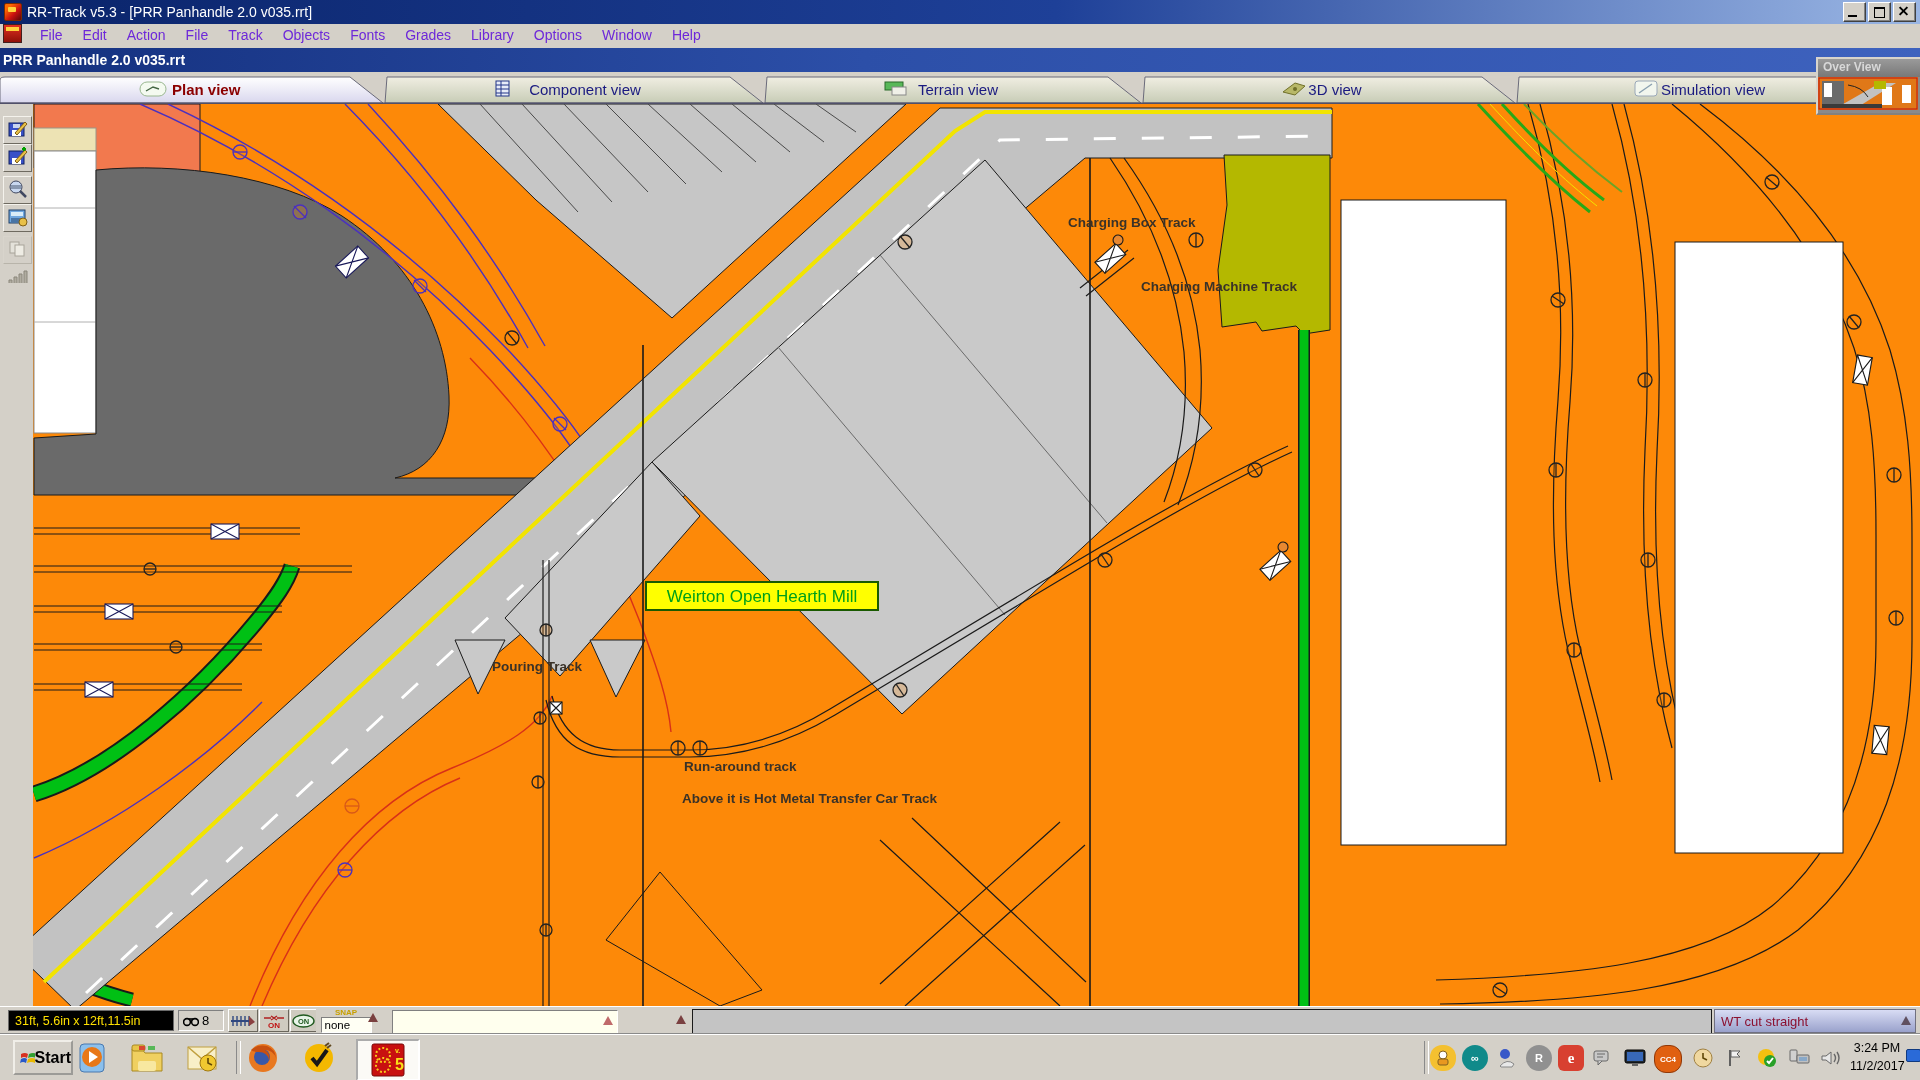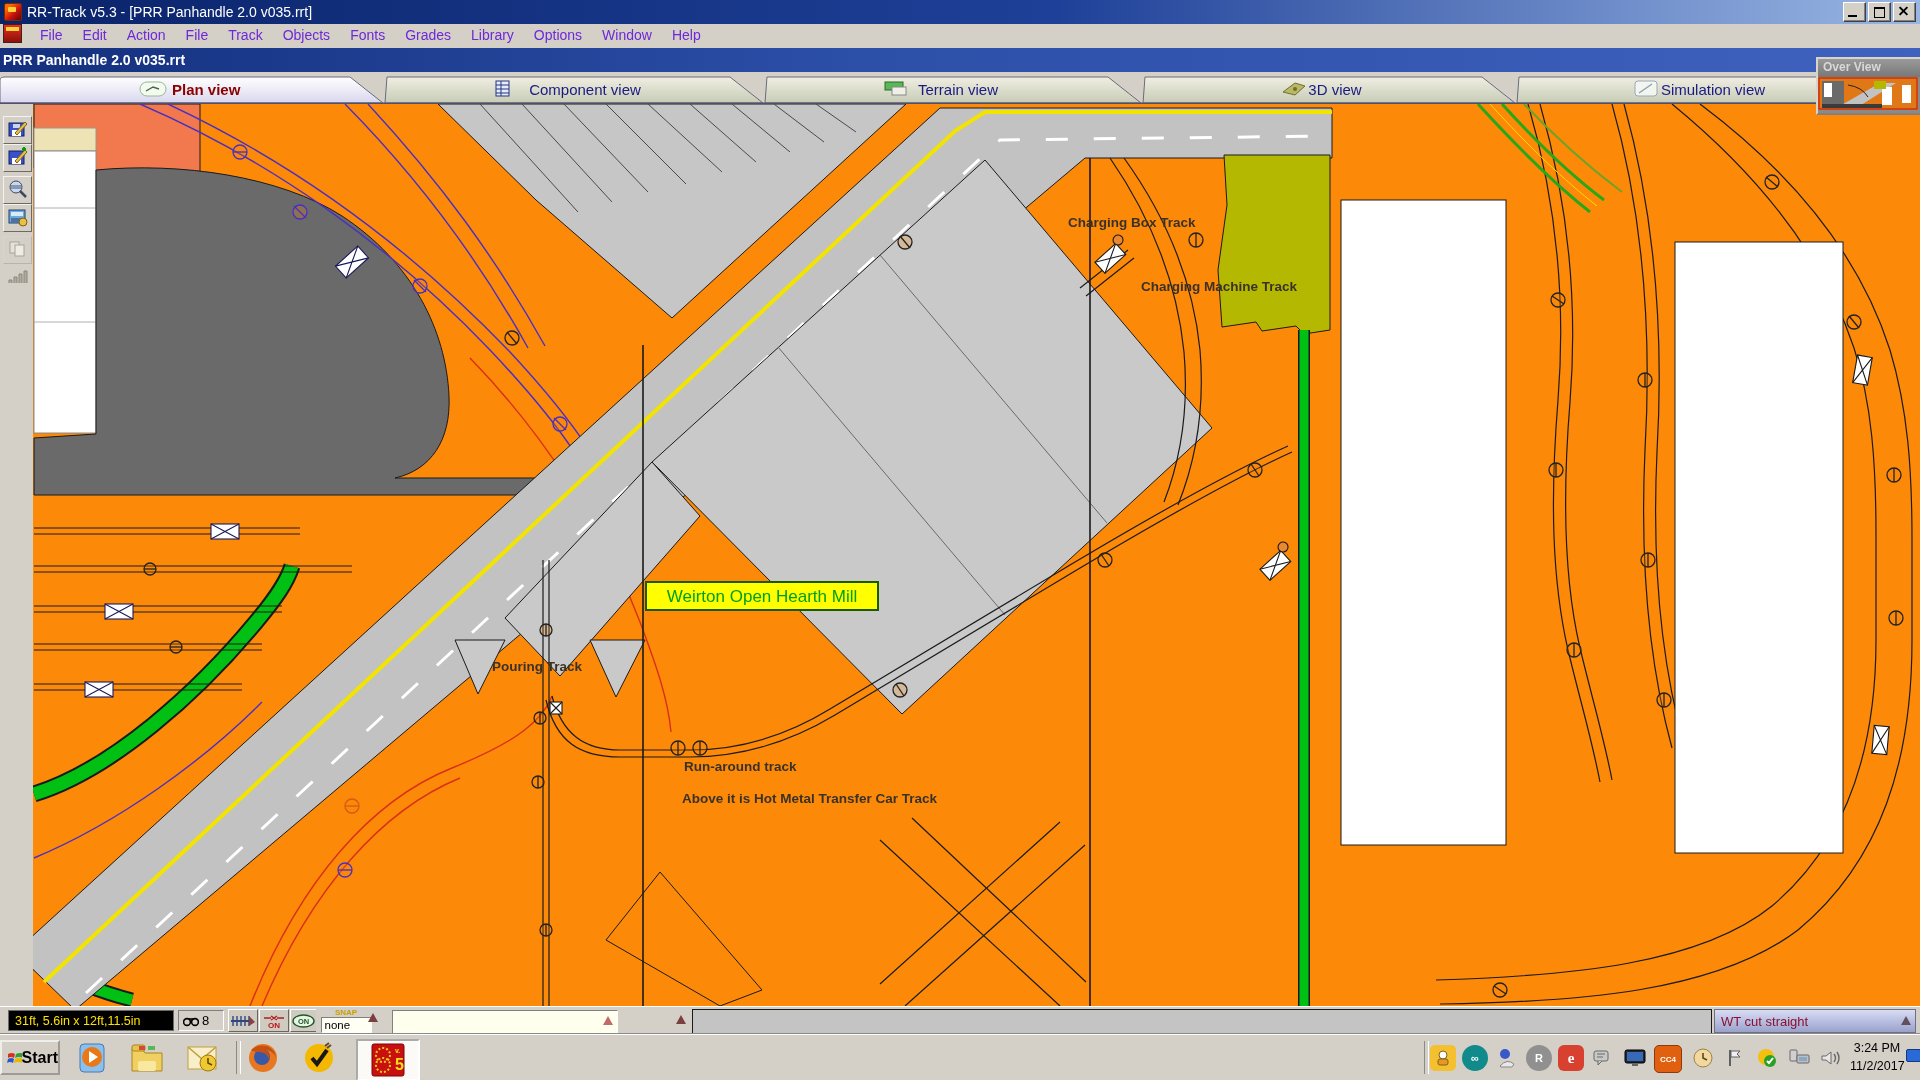--- a/index.html
+++ b/index.html
@@ -67,28 +67,28 @@
     display:flex;align-items:flex-end;padding-left:6px;box-sizing:border-box}
   #msgbox{left:692px;top:2px;width:1018px;height:24px;background:#C4C4C4;border:1px solid #1a1a1a}
   #hintbox{left:1714px;top:2px;width:202px;height:24px;
     background:linear-gradient(180deg,#D8DCF4 0%,#9AA2CC 100%);color:#8B1030;font-size:13px;
     display:flex;align-items:center;padding-left:6px;box-sizing:border-box;border:1px solid #707080}
   .spin{width:0;height:0;border-left:5px solid transparent;border-right:5px solid transparent;
     border-bottom:9px solid #7a4040;position:absolute}
 
   
   #taskbar{left:0;top:1034px;width:1920px;height:46px;background:#D4D0C8;border-top:1px solid #fff;box-shadow:0 -1px 0 #8a8a8a}
-  #startbtn{left:0;top:5px;width:60px;height:35px;background:#D4D0C8;border:2px outset #f0eee8;
+  #startbtn{left:13px;top:5px;width:60px;height:35px;background:#D4D0C8;border:2px outset #f0eee8;
     display:flex;align-items:center;font-weight:bold;font-size:16px;padding-left:4px;box-sizing:border-box}
   .qlbtn{position:absolute;top:5px;width:38px;height:36px;display:flex;align-items:center;justify-content:center}
   .qldiv{position:absolute;top:6px;width:3px;height:33px;border-left:1px solid #8a8a8a;border-right:1px solid #fff}
   #rrtask{left:356px;top:4px;width:60px;height:38px;background:#FBFAF6;border:2px inset #fff;
     display:flex;align-items:center;justify-content:center}
   .trayicon{position:absolute;top:10px;width:26px;height:26px;display:flex;align-items:center;justify-content:center;
-    font-size:11px;font-weight:bold;border-radius:5px}
+    font-size:11px;font-weight:bold;border-radius:12px}
   #clockblock{left:1850px;top:4px;width:54px;text-align:center;font-size:12.5px;line-height:18px}
   #showdesk{left:1906px;top:14px;width:13px;height:11px;background:#2a6ad8;border:1px solid #103a80;border-radius:2px}
 
   svg text{font-family:"Liberation Sans",sans-serif}
 </style>
 </head>
 <body>
 
 <div class="abs" id="titlebar">
   <div class="appicon"></div>

